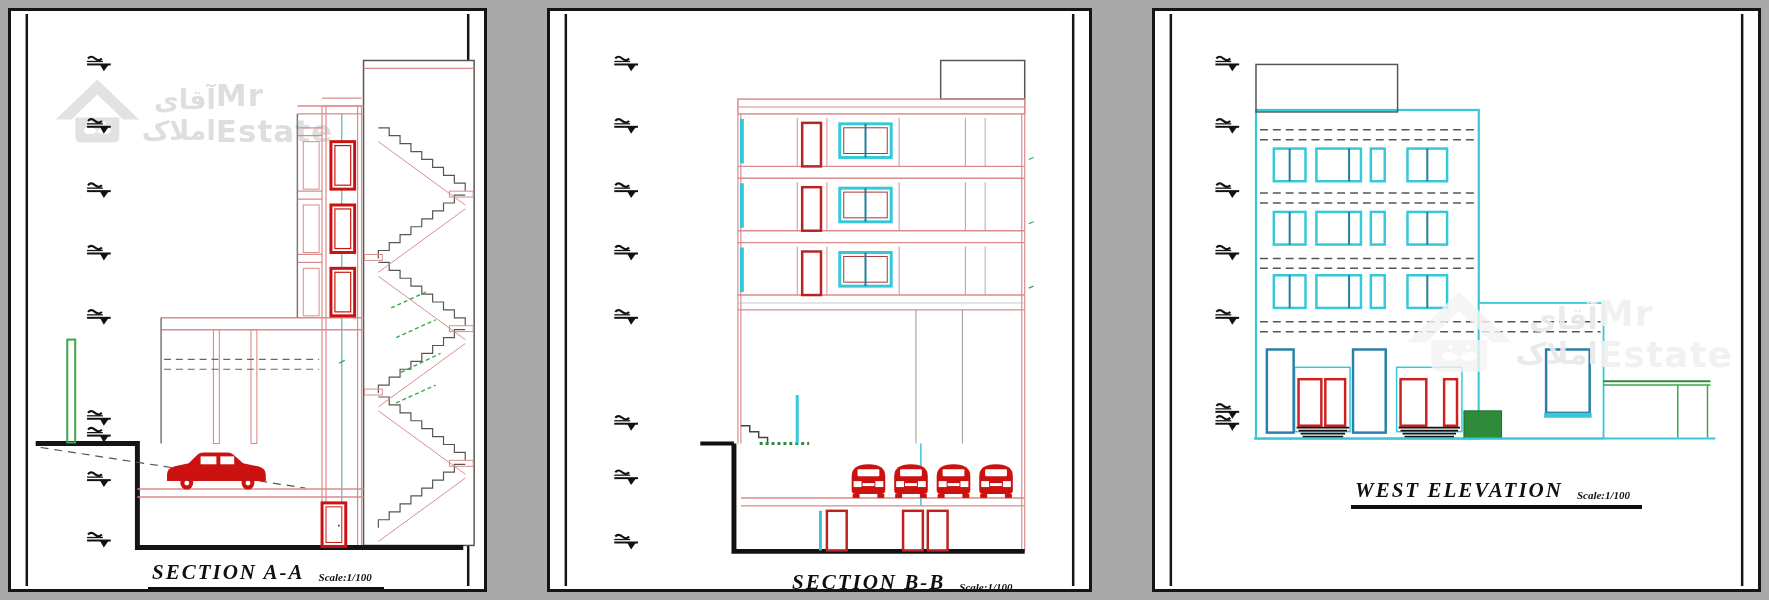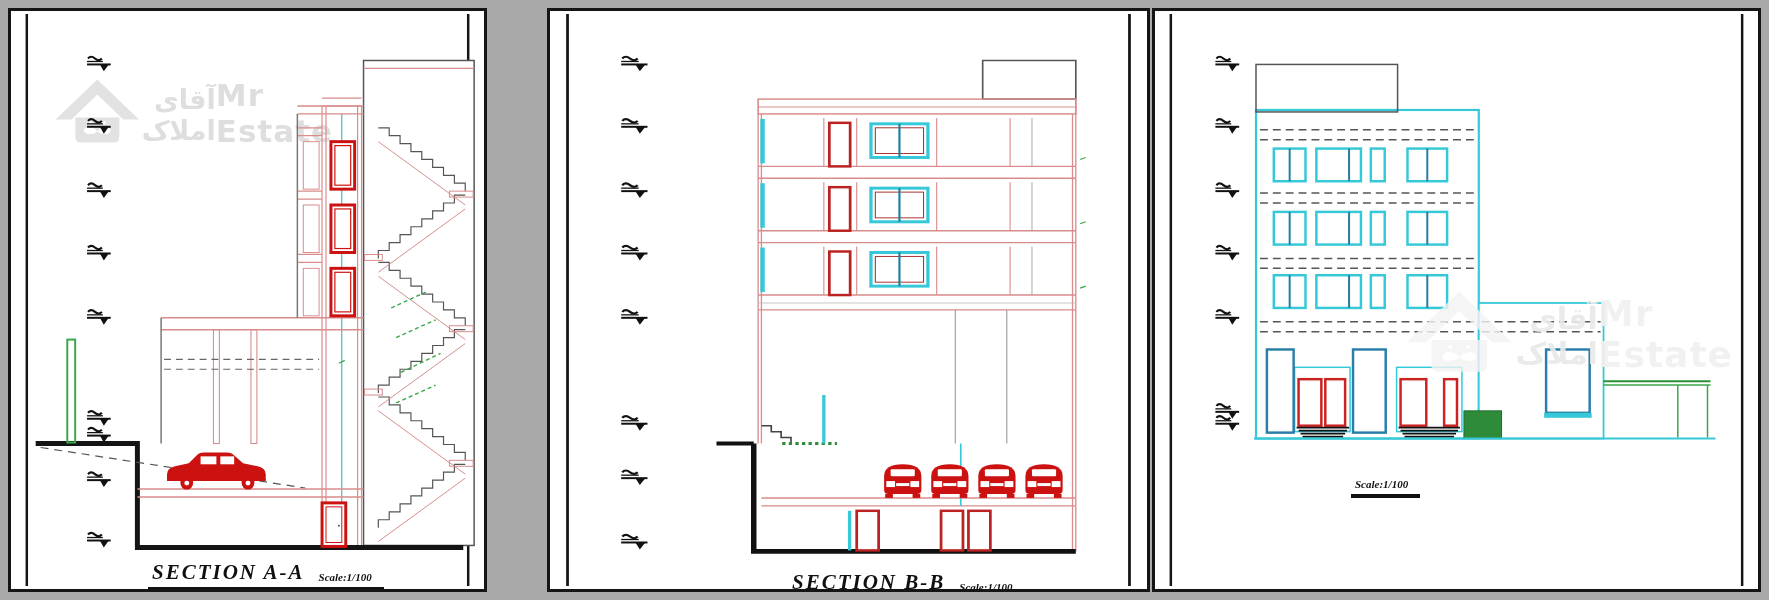--- a/index.html
+++ b/index.html
@@ -1,21 +1,21 @@
 <!DOCTYPE html>
 <html><head>
 <meta charset="utf-8">
 <style>
   html,body{margin:0;padding:0;}
   body{width:1769px;height:600px;background:#a9a9a9;position:relative;overflow:hidden;
        font-family:"Liberation Sans",sans-serif;}
   .panel{position:absolute;top:8px;height:584px;background:#fff;border:3px solid #151515;
          box-sizing:border-box;overflow:hidden;}
   #panel-a{left:8px;width:479px;}
-  #panel-b{left:547px;width:603px;}
+  #panel-b{left:547px;width:545px;}
   #panel-c{left:1152px;width:609px;}
   svg.draw{position:absolute;left:0;top:0;width:100%;height:100%;z-index:1;}
   .title-block{position:absolute;z-index:2;display:flex;align-items:flex-end;gap:14px;
                border-bottom:4px solid #101010;padding:0 12px 2px 4px;}
   .title-block .t{font:italic 700 21px "Liberation Serif",serif;letter-spacing:2px;
                   color:#101010;white-space:nowrap;}
   .title-block .s{font:italic 700 11px "Liberation Serif",serif;color:#101010;
                   padding-bottom:2px;white-space:nowrap;}
   .wm{position:absolute;display:flex;flex-direction:row;align-items:center;
       pointer-events:none;}
@@ -386,15 +386,16 @@
       <circle cx="114" cy="138" r="5" fill="#fff"></circle>
         <circle cx="156" cy="138" r="5" fill="#fff"></circle>
       <path d="M135,164 C128,152 108,146 98,154 C90,161 96,172 108,172 C120,172 130,169 135,164 Z" fill="#fff"></path>
       <path d="M135,164 C142,152 162,146 172,154 C180,161 174,172 162,172 C150,172 140,169 135,164 Z" fill="#fff"></path>
     </svg>
     <span class="fa" dir="rtl">آقای املاک</span>
     <span class="en">Mr Estate</span>
   </div>
 
   <div class="title-block" style="left:196px;top:467px;">
+    <span class="t">WEST ELEVATION</span>
     <span class="s">Scale:1/100</span>
   </div>
 </div>
 
 </body></html>

